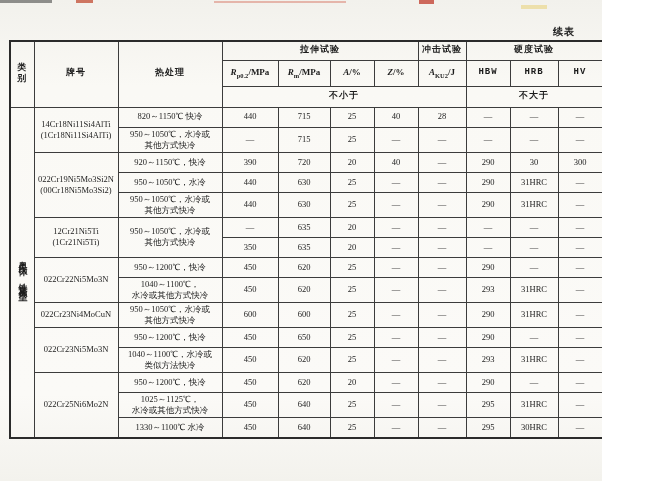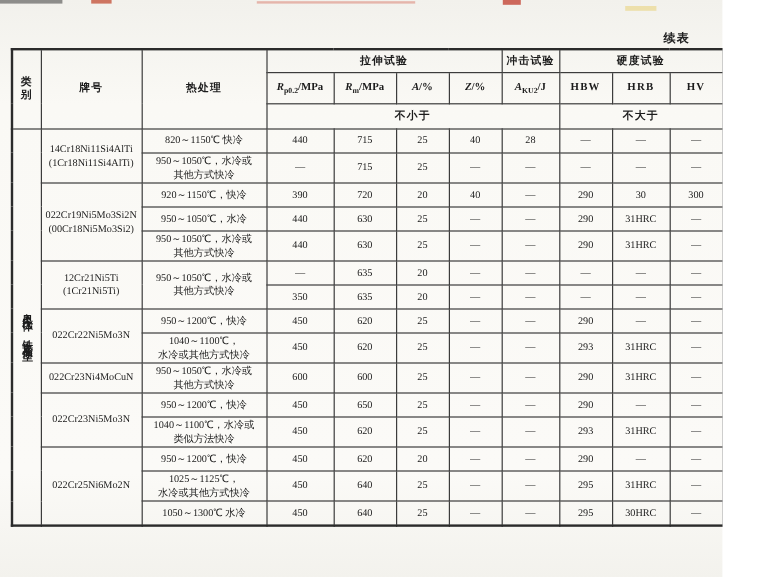--- a/index.html
+++ b/index.html
@@ -29,21 +29,21 @@
     border:2px solid #2b2b2b;
   }
   table.spec td{
     border:1px solid #3c3c3c;
     text-align:center;vertical-align:middle;
     padding:1px 1px;line-height:1.3;white-space:pre-line;
     font-family:"Liberation Serif",serif;font-size:8.5px;color:#1c1c1c;
     overflow:hidden;
   }
   thead td.hc{
-    font-family:Liberation Serif, serif;
+    font-family:Liberation Mono, monospace;
     font-weight:bold;font-size:9px;letter-spacing:1px;
   }
   thead td.sym{font-family:"Liberation Serif",serif;font-weight:bold;letter-spacing:0;}
   thead tr.hr1{height:19px;}
   thead tr.hr2{height:26px;}
   thead tr.hr3{height:21px;margin-top:22px;}
   tbody tr{height:20px;}
   td .ital{font-style:italic;}
   td sub{font-size:6.5px;line-height:0;}
   td.cat{padding:0;}
@@ -291,21 +291,21 @@
           <td class="val">640</td>
           <td class="val">25</td>
           <td class="val">—</td>
           <td class="val">—</td>
           <td class="val">295</td>
           <td class="val">31HRC</td>
           <td class="val">—</td>
           <td class="code">②</td>
         </tr>
         <tr>
-          <td class="ht">1050～1300℃ 水冷</td>
+          <td class="ht">1330～1100℃ 水冷</td>
           <td class="val">450</td>
           <td class="val">640</td>
           <td class="val">25</td>
           <td class="val">—</td>
           <td class="val">—</td>
           <td class="val">295</td>
           <td class="val">30HRC</td>
           <td class="val">—</td>
           <td class="code">③</td>
         </tr>

